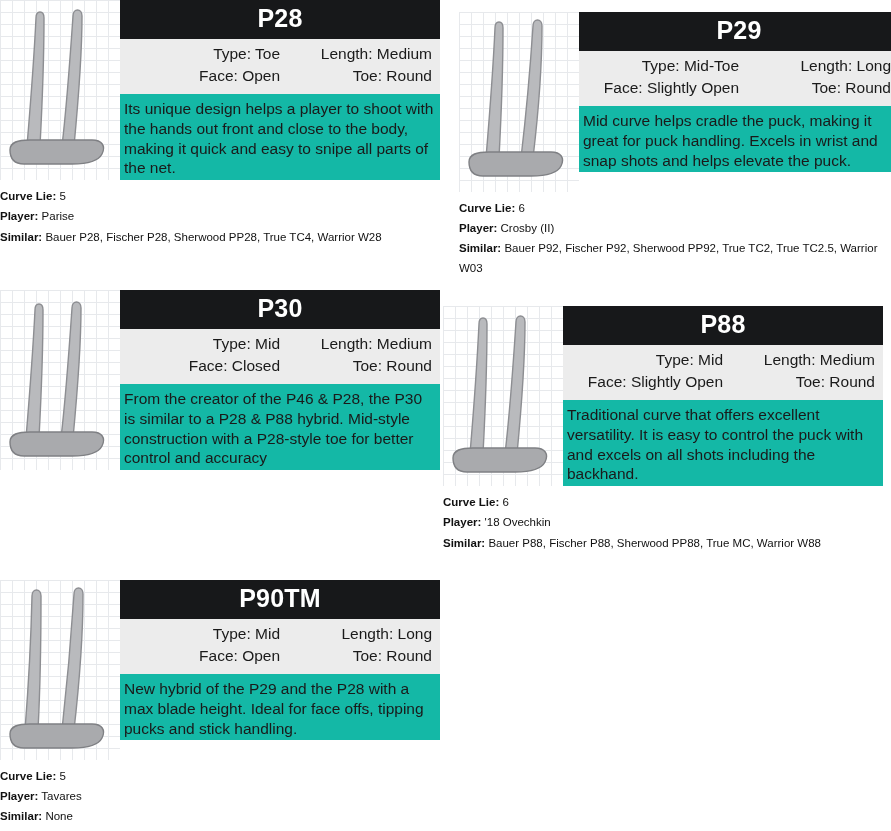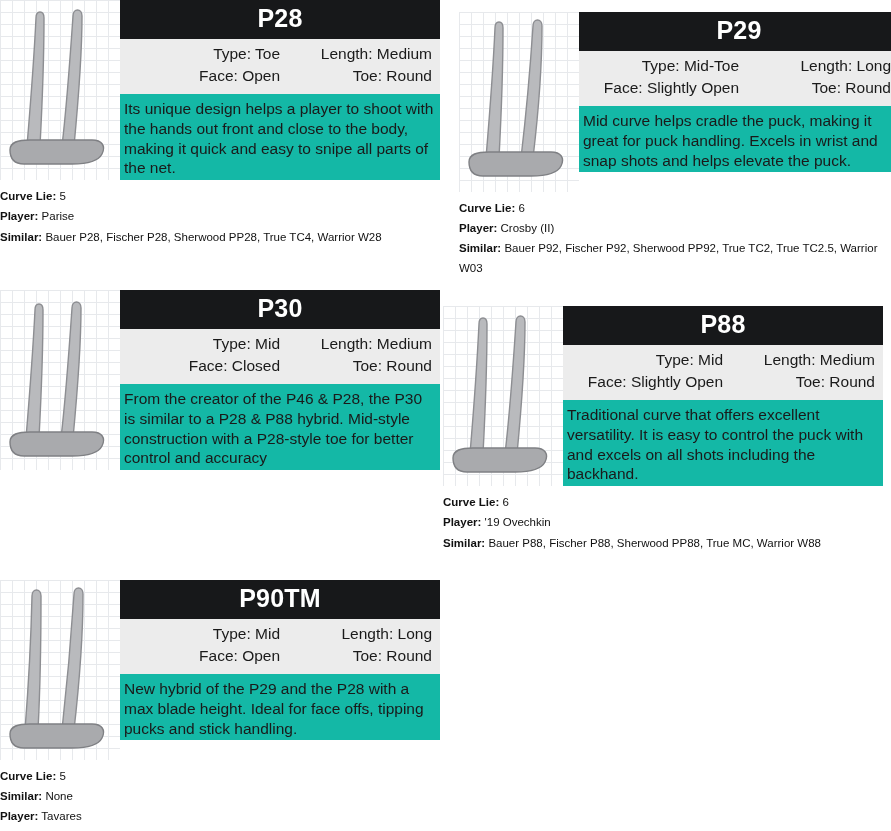--- a/index.html
+++ b/index.html
@@ -216,21 +216,21 @@
           <div class="spec-row">
             <span class="spec-cell left"><span class="spec-label">Face:</span> <span>Slightly Open</span></span>
             <span class="spec-cell right"><span class="spec-label">Toe:</span> <span>Round</span></span>
           </div>
         </div>
         <div class="desc">Traditional curve that offers excellent versatility. It is easy to control the puck with and excels on all shots including the backhand.</div>
       </div>
     </div>
     <div class="meta">
       <div class="meta-row"><span class="meta-label">Curve Lie:</span> <span>6</span></div>
-      <div class="meta-row"><span class="meta-label">Player:</span> <span>'19 Ovechkin</span></div>
+      <div class="meta-row"><span class="meta-label">Player:</span> <span>'18 Ovechkin</span></div>
       <div class="meta-row"><span class="meta-label">Similar:</span> <span>Bauer P88, Fischer P88, Sherwood PP88, True MC, Warrior W88</span></div>
     </div>
   </div>
 
   <div class="card" id="card-4" style="left:0px; top:580px;">
     <div class="card-top">
       <div class="blade-box">
         <svg class="blade-svg" width="120" height="180" viewBox="0 0 120 180" xmlns="http://www.w3.org/2000/svg" aria-hidden="true">
           <path d="M32 16 C31 60, 28 112, 25 150 L38 150 C40 112, 41 58, 41 16 C41 8, 32 8, 32 16 Z" fill="#b9babd" stroke="#8d8e92" stroke-width="1.4"></path>
           <path d="M74 14 C71 60, 66 114, 62 150 L74 150 C79 106, 83 56, 83 14 C83 6, 74 6, 74 14 Z" fill="#b9babd" stroke="#8d8e92" stroke-width="1.4"></path>
@@ -247,18 +247,18 @@
           <div class="spec-row">
             <span class="spec-cell left"><span class="spec-label">Face:</span> <span>Open</span></span>
             <span class="spec-cell right"><span class="spec-label">Toe:</span> <span>Round</span></span>
           </div>
         </div>
         <div class="desc">New hybrid of the P29 and the P28 with a max blade height. Ideal for face offs, tipping pucks and stick handling.</div>
       </div>
     </div>
     <div class="meta">
       <div class="meta-row"><span class="meta-label">Curve Lie:</span> <span>5</span></div>
+      <div class="meta-row"><span class="meta-label">Player:</span> <span>Tavares</span></div>
       <div class="meta-row"><span class="meta-label">Similar:</span> <span>None</span></div>
-      <div class="meta-row"><span class="meta-label">Player:</span> <span>Tavares</span></div>
     </div>
   </div>
 
 </div>
 
 </body></html>

